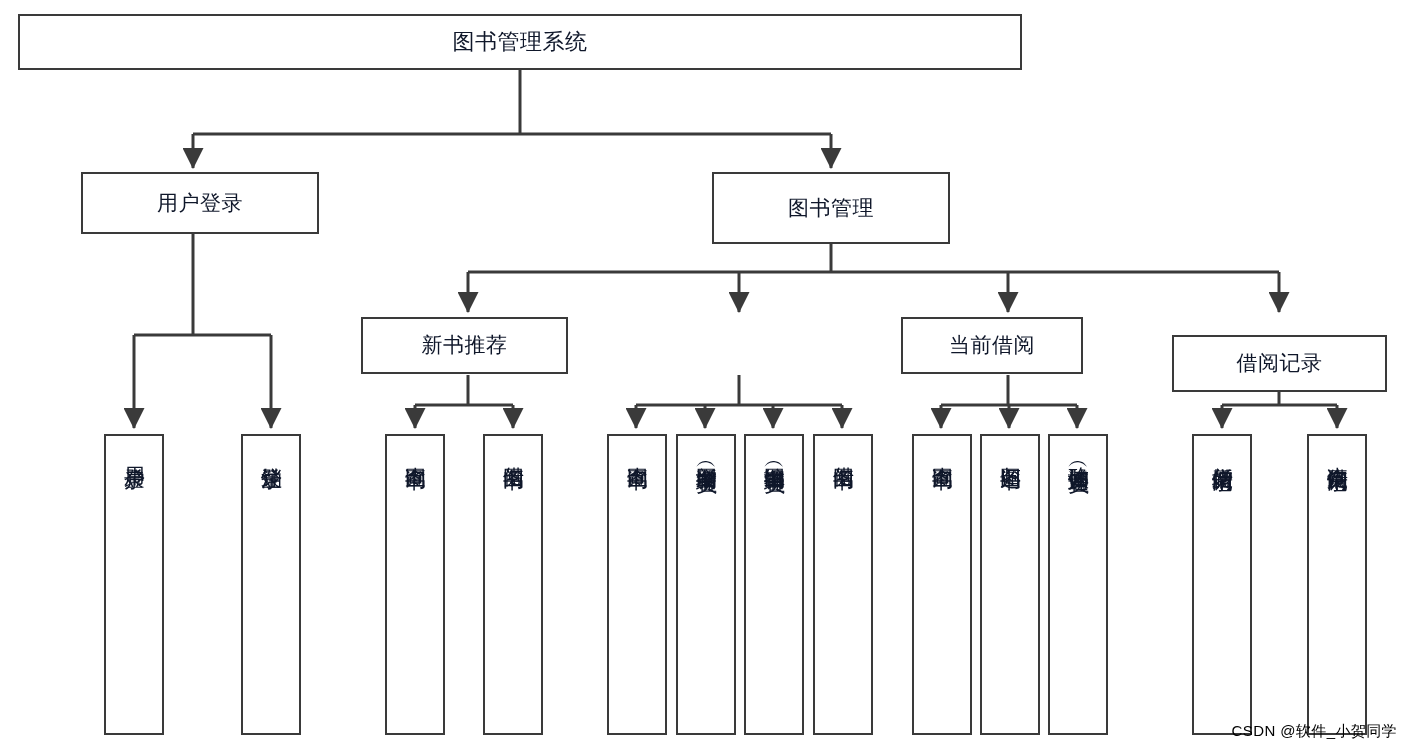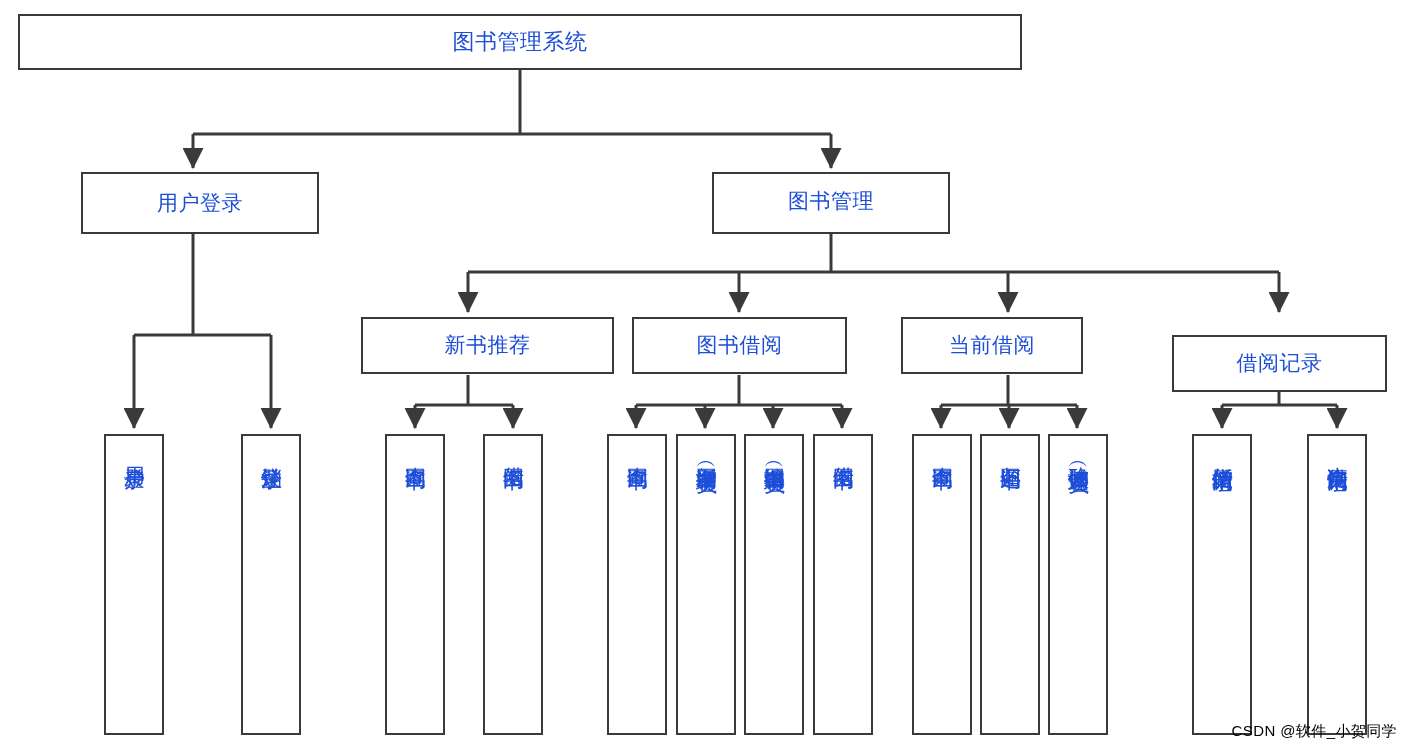--- a/index.html
+++ b/index.html
@@ -33,21 +33,21 @@
     background: #ffffff;
     border: 2px solid #3a3a3a;
     display: flex;
     align-items: center;
     justify-content: center;
     text-align: center;
   }
   .node-label {
     font-size: 21px;
     line-height: 1.15;
-    color: #1d4ed8;
+    color: #0f172a;
     letter-spacing: 0.5px;
     white-space: nowrap;
   }
   .node.leaf {
     align-items: flex-start;
     padding-top: 14px;
   }
   .node.leaf .node-label {
     writing-mode: vertical-rl;
     text-orientation: upright;
@@ -127,29 +127,26 @@
     <path d="M 1337 405 L 1337 428" stroke="#3a3a3a" stroke-width="3" fill="none" marker-end="url(#arrow)"></path>
   </svg>
 
   <div class="node root" style="left:18px; top:14px; width:1004px; height:56px;">
     <span class="node-label">图书管理系统</span>
   </div>
 
   <div class="node" style="left:81px; top:172px; width:238px; height:62px;">
     <span class="node-label">用户登录</span>
   </div>
-  <div class="node" style="left:712px; top:172px; width:238px; height:62px;font-family:Liberation Mono, monospace;">
+  <div class="node" style="left:712px; top:172px; width:238px; height:72px;">
     <span class="node-label">图书管理</span>
   </div>
 
-  <div class="node" style="left:361px; top:317px; width:253px; height:57px;">
+  <div class="node" style="left:361px; top:317px; width:207px; height:57px;">
     <span class="node-label">新书推荐</span>
-  </div>
-  <div class="node" style="left:632px; top:317px; width:215px; height:57px;">
-    <span class="node-label">图书借阅</span>
   </div>
   <div class="node" style="left:901px; top:317px; width:182px; height:57px;">
     <span class="node-label">当前借阅</span>
   </div>
   <div class="node" style="left:1172px; top:317px; width:215px; height:57px;margin-top:18px;">
     <span class="node-label">借阅记录</span>
   </div>
 
   <div class="node leaf" style="left:104px; top:434px; width:60px; height:301px;">
     <span class="node-label">用户登录</span>

